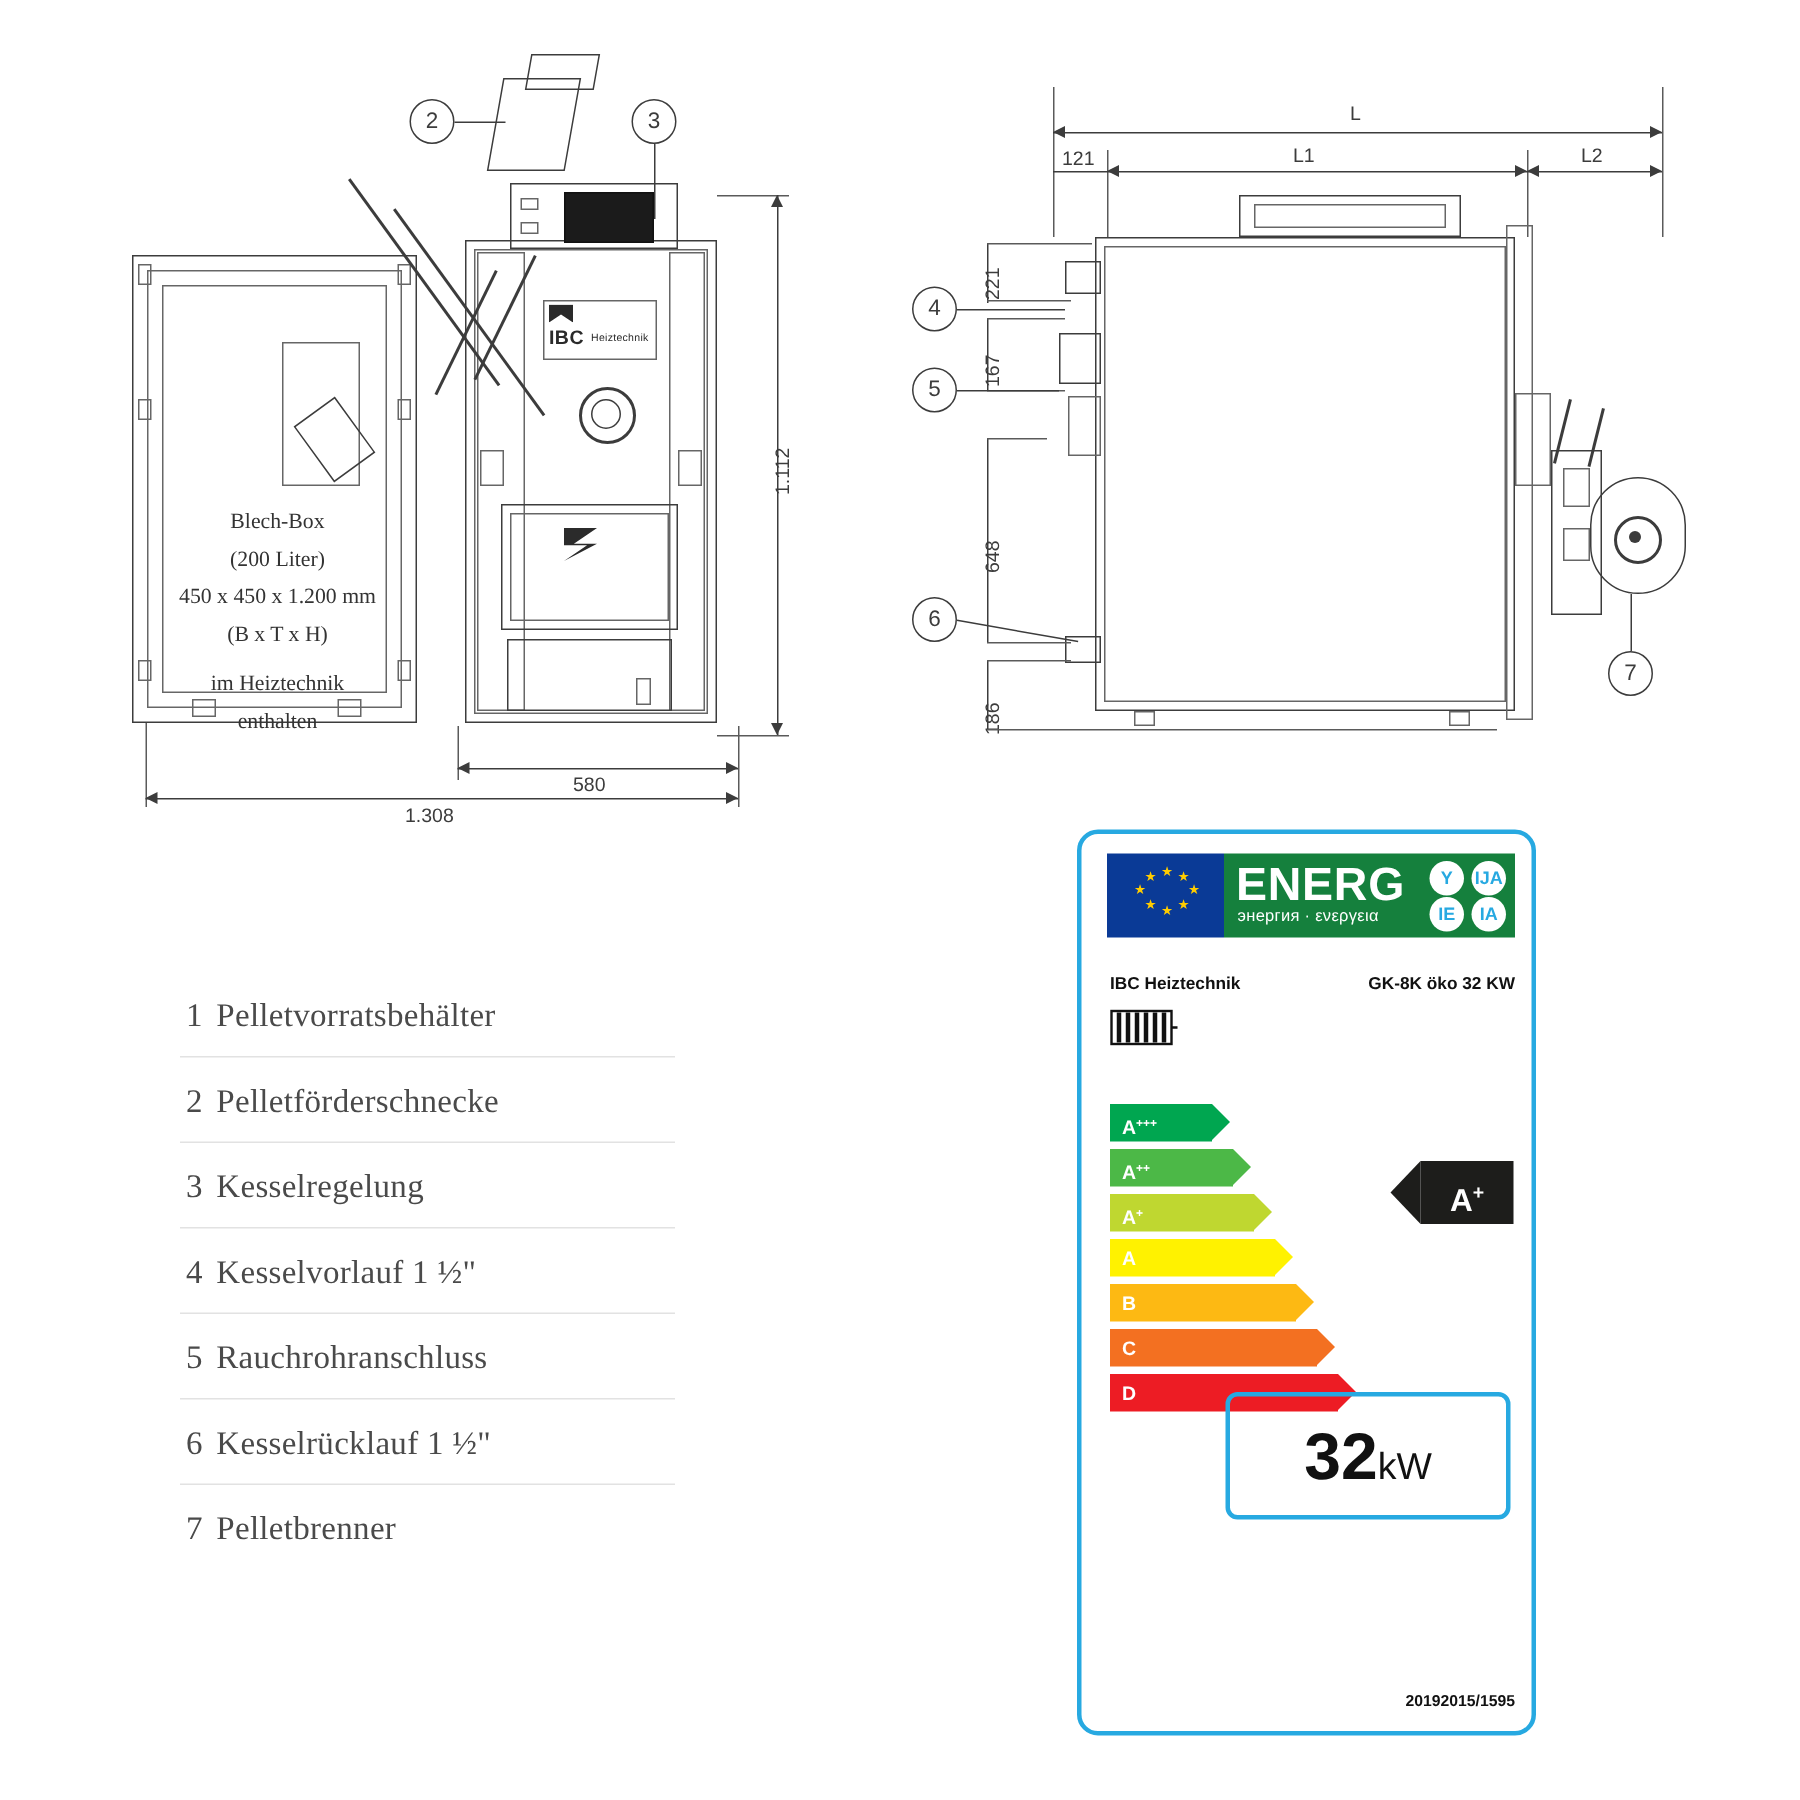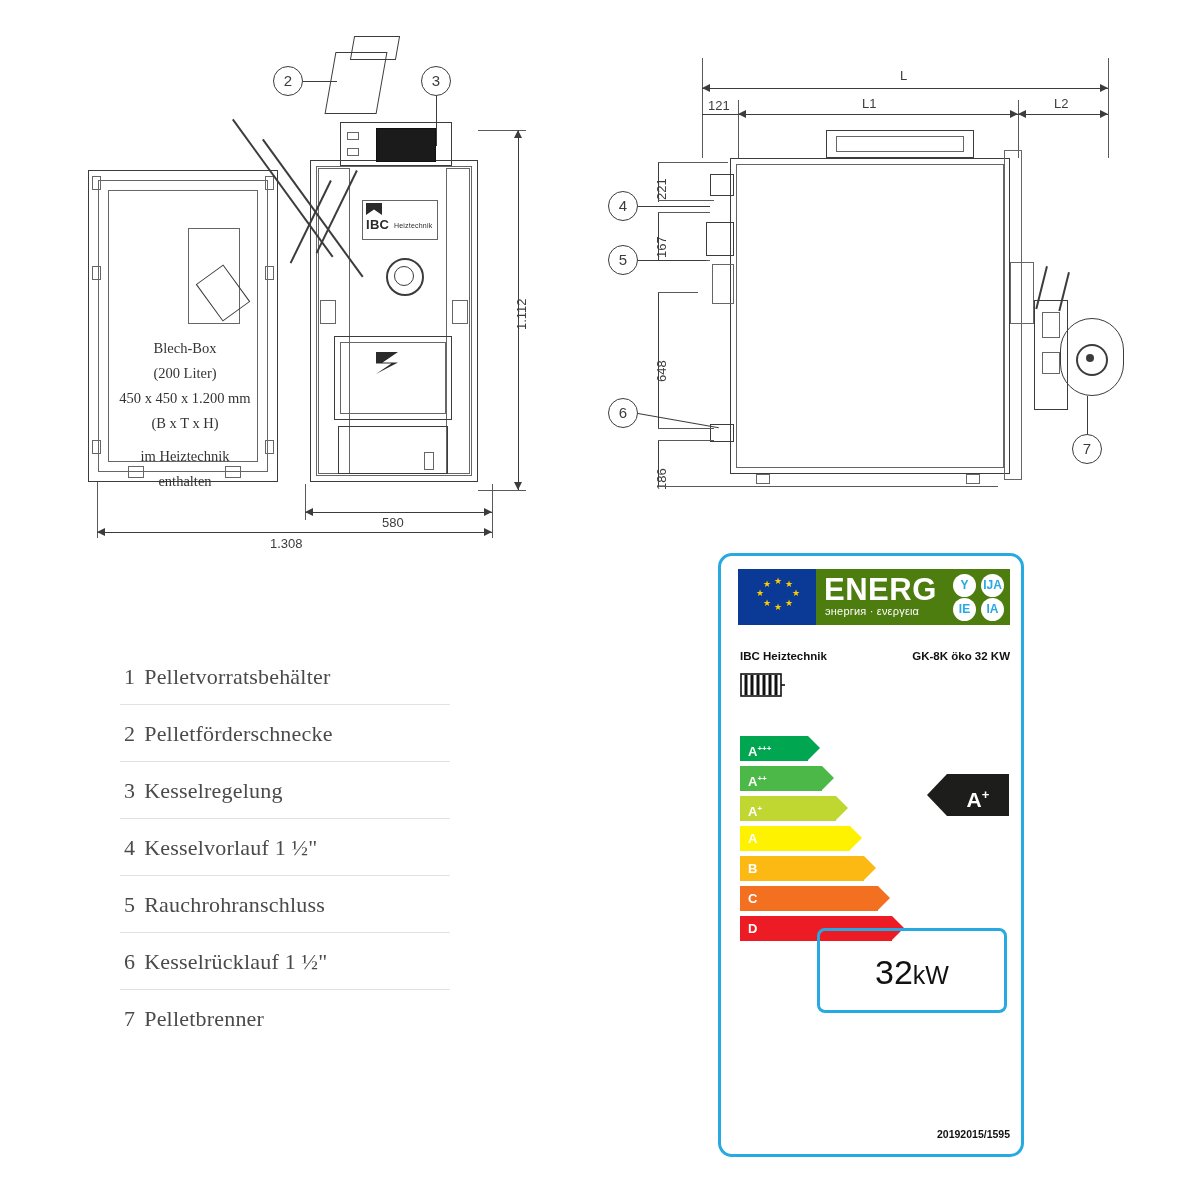--- a/index.html
+++ b/index.html
@@ -129,21 +129,21 @@
     flex: none;
   }
   .eu-star {
     position: absolute;
     color: #ffcc00;
     font-size: 9px;
     line-height: 9px;
   }
   .energ-block {
     flex: 1;
-    background: #4d7c0f;
+    background: #15803d;
     position: relative;
   }
   .energ-word {
     position: absolute;
     left: 8px; top: 3px;
     color: #fff;
     font-size: 31px;
     font-weight: bold;
     letter-spacing: .5px;
     font-family: "Liberation Sans", sans-serif;
@@ -236,22 +236,22 @@
   .kw-box {
     position: absolute;
     left: 96px; top: 372px;
     width: 190px; height: 85px;
     border: 3px solid #27a9e1;
     border-radius: 8px;
     box-sizing: border-box;
     text-align: center;
   }
   .kw-num {
-    font-size: 34px;
-    font-weight: normal;
+    font-size: 44px;
+    font-weight: bold;
     color: #111;
     line-height: 82px;
   }
   .kw-unit {
     font-size: 25px;
     color: #111;
     font-weight: normal;
   }
   .energy-foot {
     position: absolute;

